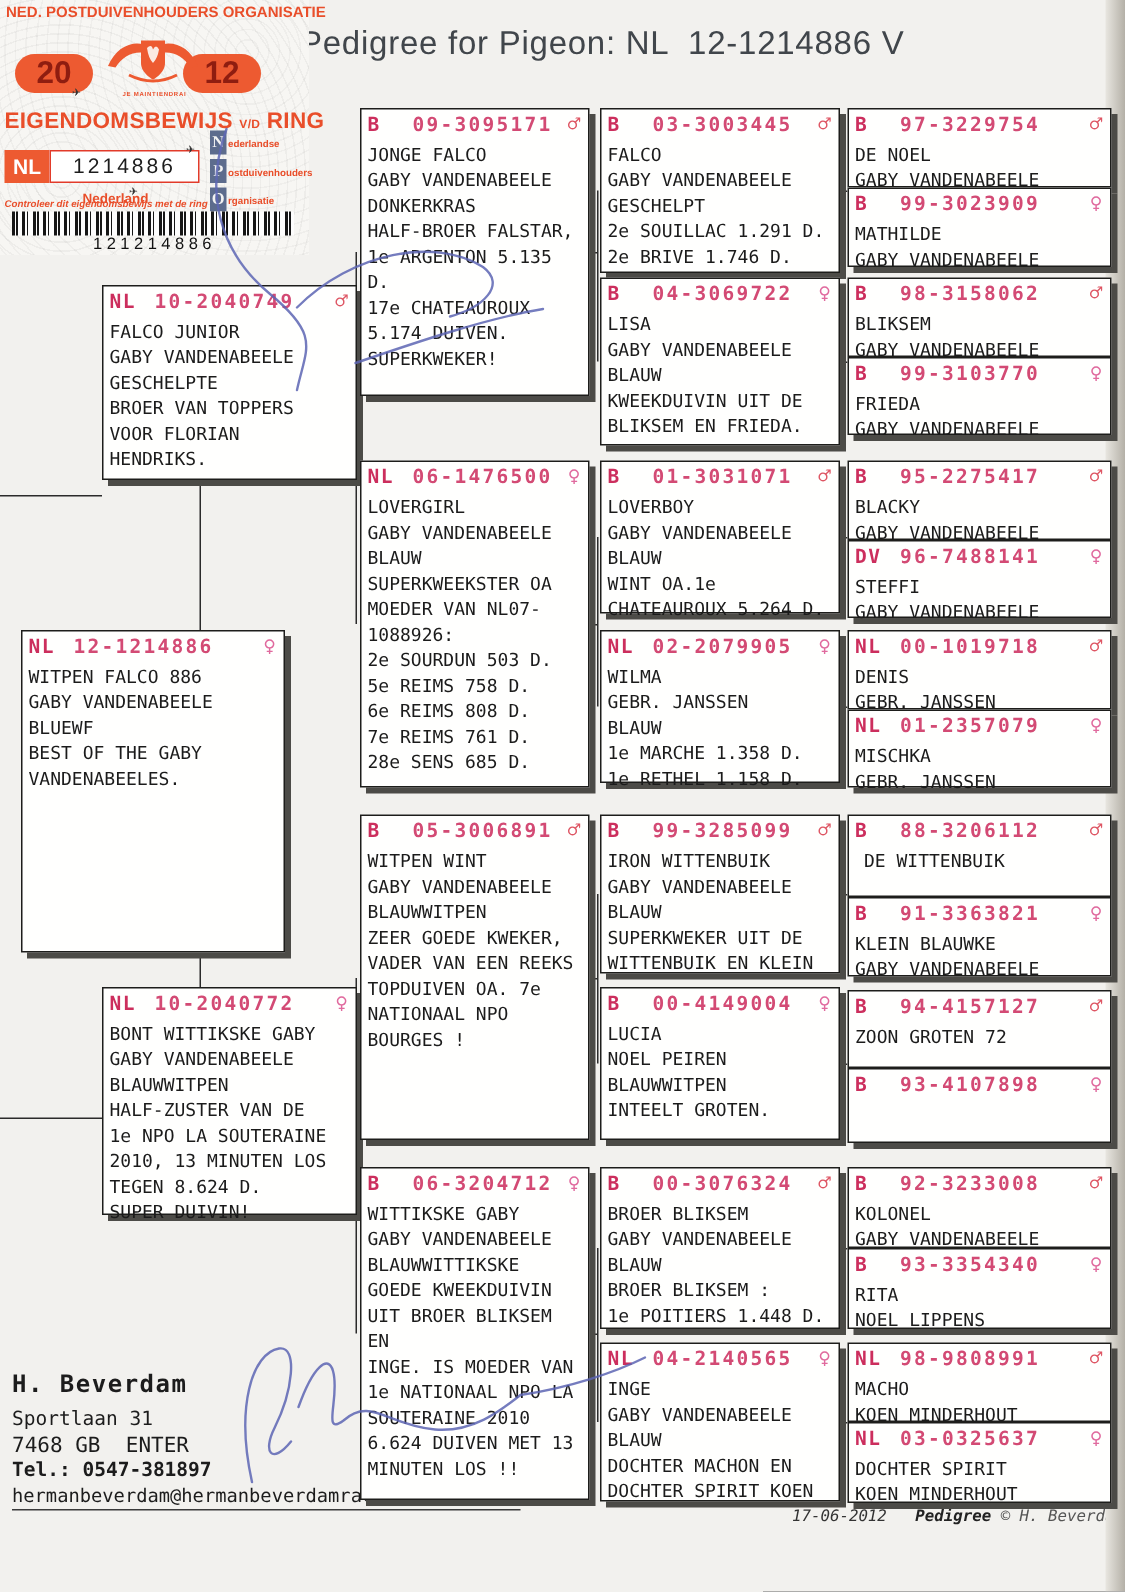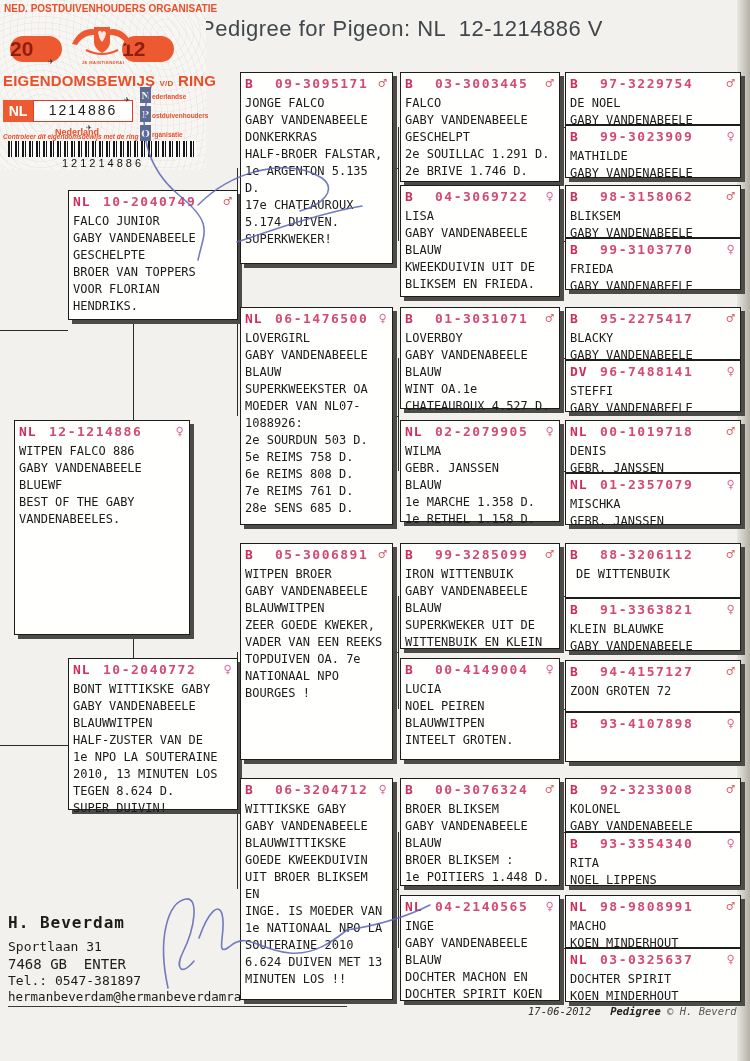--- a/index.html
+++ b/index.html
@@ -27,21 +27,21 @@
   .ln{position:absolute;background:#2b2b2b;z-index:1;}
   
   .sticker{position:absolute;left:0;top:0;width:206px;height:170px;z-index:4;
         background:
           repeating-radial-gradient(circle at 20% 70%,rgba(60,60,60,.05) 0 1px,transparent 1px 6px),
           repeating-radial-gradient(circle at 80% 20%,rgba(60,60,60,.045) 0 1px,transparent 1px 7px),
           #f7f6f3;
         color:#e94e2a;font-family:"Liberation Sans",sans-serif;}
   .st-org{position:absolute;left:4px;top:3px;font-size:10px;font-weight:bold;white-space:nowrap;}
   .st-year{position:absolute;top:36px;width:52px;height:26px;background:#ed5a31;border-radius:13px;
-        color:#8f1d10;font-size:21px;font-weight:bold;line-height:26px;}
+        color:#8f1d10;font-size:21px;font-weight:bold;text-align:center;line-height:26px;}
   .st-doc{position:absolute;left:3px;top:72px;font-size:15px;font-weight:bold;white-space:nowrap;letter-spacing:.2px;}
   .st-vd{font-size:8px;font-weight:bold;}
   .st-nl{position:absolute;left:3px;top:100px;width:30px;height:22px;background:#ed5a31;color:#fff;
         font-weight:bold;font-size:14px;text-align:center;line-height:22px;}
   .st-num{position:absolute;left:33px;top:100px;width:100px;height:22px;background:#fff;
         border:1.5px solid #e23b2a;box-sizing:border-box;color:#1c1c1c;font-size:14px;
         text-align:center;line-height:19px;letter-spacing:2px;font-family:"Liberation Sans",sans-serif;}
   .st-ned{position:absolute;left:44px;top:127px;font-size:9px;font-weight:bold;margin-left:11px;}
   .st-npo{position:absolute;left:140px;top:86px;line-height:16px;white-space:nowrap;}
   .st-npo .big{display:inline-block;width:11px;background:#5d6c8d;color:#f2f2f2;font-weight:bold;
@@ -54,21 +54,21 @@
   .st-barnum{position:absolute;left:0;top:157px;width:206px;text-align:center;color:#111;
         font-size:11px;letter-spacing:3px;font-family:"Liberation Sans",sans-serif;}
   .plane{position:absolute;font-size:7px;color:#333;}
   .crest-cap{position:absolute;left:62px;top:60px;width:82px;text-align:center;font-size:4px;
         font-weight:bold;letter-spacing:.5px;}
   
   .ft{position:absolute;color:#1c1c1c;white-space:pre;}
   .ft-name{left:8px;top:913px;font-size:16px;font-weight:bold;letter-spacing:1px;}
   .ft-a1{left:8px;top:939px;font-size:13px;}
   .ft-a2{left:8px;top:956px;font-size:14px;}
-  .ft-tel{left:8px;top:973px;font-size:13px;}
+  .ft-tel{left:8px;top:973px;font-size:13px;font-weight:bold;}
   .ft-mail{left:8px;top:989px;font-size:12.5px;border-bottom:1.5px solid #3a3a3a;padding-bottom:2px;}
   .ft-date{left:528px;top:1005px;font-size:10.5px;font-style:italic;color:#333;}
   .ft-date b{color:#222;}
   .ft-date .cop{color:#555;}
   
   .pen{position:absolute;left:0;top:0;z-index:6;pointer-events:none;}
 </style>
 </head>
 <body>
 
@@ -210,21 +210,21 @@
 6e REIMS 808 D.
 7e REIMS 761 D.
 28e SENS 685 D.</div>
     </div>
   <div class="pbox" style="left:240px;top:543px;width:153px;height:217px">
       <div class="hd">
         <span class="cc">B</span>
         <span class="ring">05-3006891</span>
         <span class="sex m">♂</span>
       </div>
-      <div class="bd">WITPEN BROER
+      <div class="bd">WITPEN WINT
 GABY VANDENABEELE
 BLAUWWITPEN
 ZEER GOEDE KWEKER,
 VADER VAN EEN REEKS
 TOPDUIVEN OA. 7e
 NATIONAAL NPO
 BOURGES !</div>
     </div>
   <div class="pbox" style="left:240px;top:778px;width:153px;height:222px">
       <div class="hd">
@@ -271,21 +271,21 @@
   <div class="pbox" style="left:400px;top:307px;width:160px;height:102px">
       <div class="hd">
         <span class="cc">B</span>
         <span class="ring">01-3031071</span>
         <span class="sex m">♂</span>
       </div>
       <div class="bd">LOVERBOY
 GABY VANDENABEELE
 BLAUW
 WINT OA.1e
-CHATEAUROUX 4.527 D.</div>
+CHATEAUROUX 5.264 D.</div>
     </div>
   <div class="pbox" style="left:400px;top:420px;width:160px;height:102px">
       <div class="hd">
         <span class="cc">NL</span>
         <span class="ring">02-2079905</span>
         <span class="sex f">♀</span>
       </div>
       <div class="bd">WILMA
 GEBR. JANSSEN
 BLAUW

